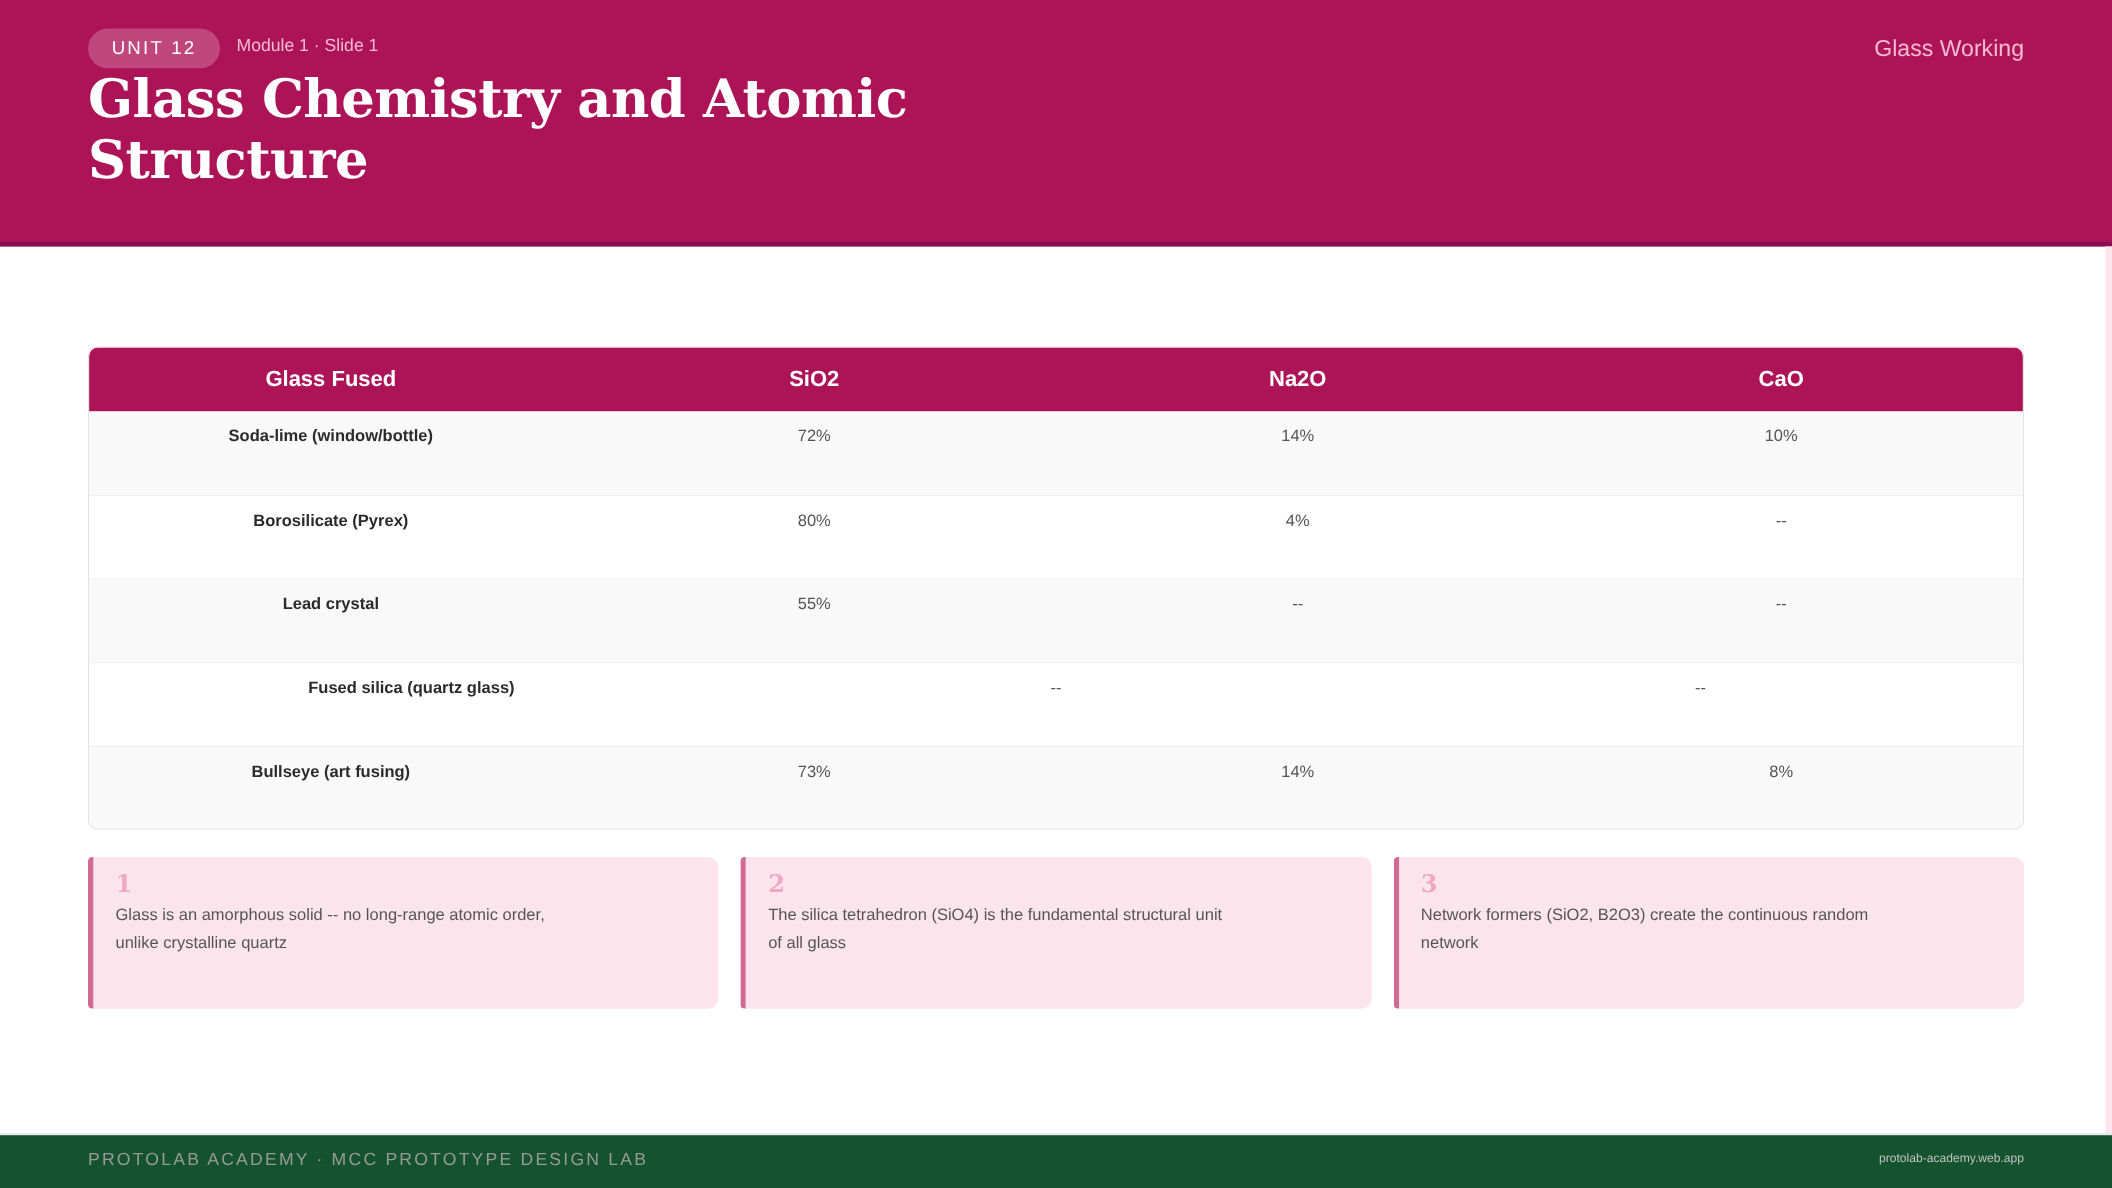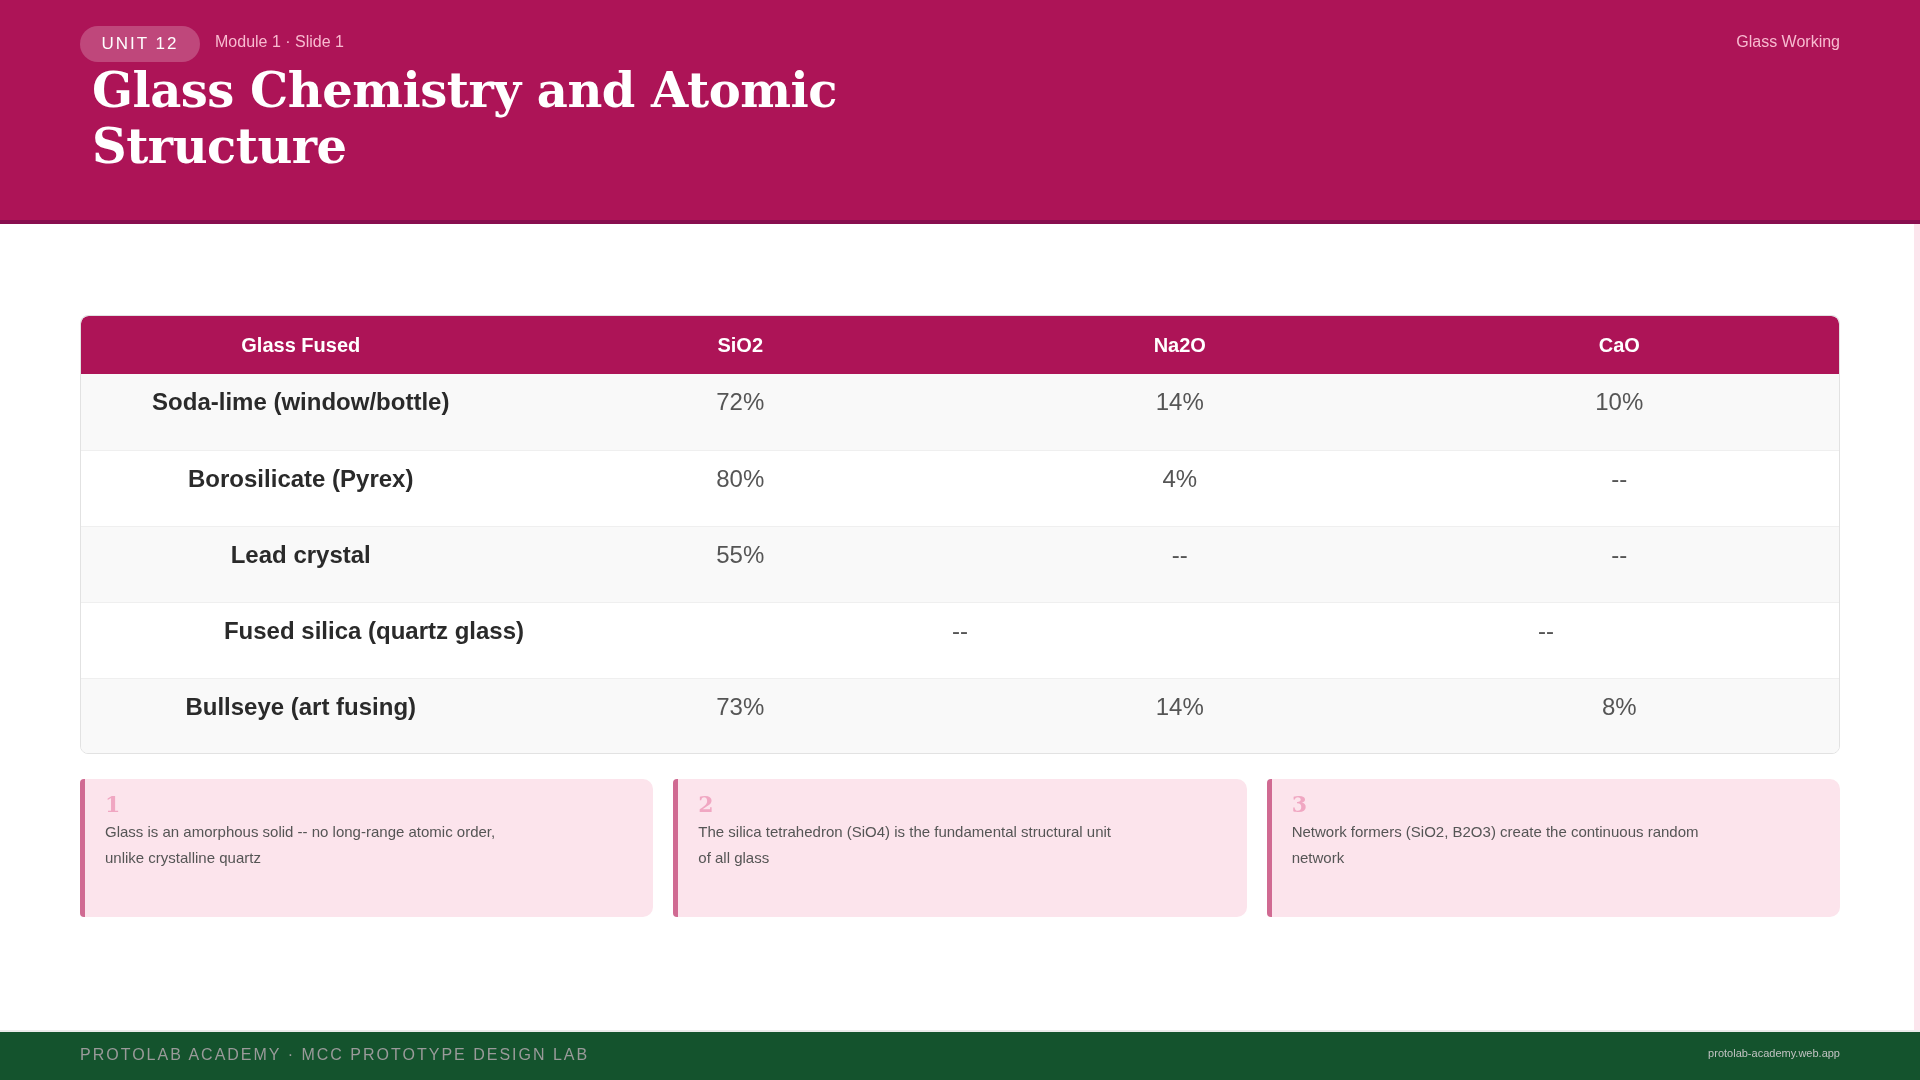--- a/index.html
+++ b/index.html
@@ -13,44 +13,44 @@
     .badge {
       position: absolute; left: 80px; top: 26px; height: 36px; width: 120px;
       border-radius: 18px; background: rgba(255,255,255,0.22);
       color: #ffffff; font-weight: normal; font-size: 17px; letter-spacing: 2px;
       display: flex; align-items: center; justify-content: center;
     }
     .crumb {
       position: absolute; left: 215px; top: 33px; font-size: 16px; color: #f8bbd0;
     }
     .brand {
-      position: absolute; right: 80px; top: 33px; font-size: 16px; color: #f8bbd0; text-align: center;
+      position: absolute; right: 80px; top: 33px; font-size: 21px; color: #f8bbd0; text-align: center;
     }
     .title {
       position: absolute; left: 80px; top: 62px; width: 860px;
       font-family: "DejaVu Serif", serif; font-weight: bold; font-size: 48px;
-      line-height: 56px; color: #ffffff; letter-spacing: -0.5px; margin-left: 12px;
+      line-height: 56px; color: #ffffff; letter-spacing: -0.5px;
     }
 
     .side-strip {
       position: absolute; left: 1914px; top: 224px; width: 6px; height: 806px;
       background: #fce4ec;
     }
 
     .table-wrap {
       position: absolute; left: 80px; top: 315px; width: 1760px; height: 439px;
       border: 1px solid #e2e2e2; border-radius: 8px; overflow: hidden; background: #ffffff;
     }
     .t-head {
       display: flex; height: 58px; background: #ad1457; color: #ffffff;
       font-weight: bold; font-size: 20px; border-radius: 8px 8px 0 0;
     }
     .t-head .cell { display: flex; align-items: center; justify-content: center; }
     .t-row {
-      display: flex; height: 76px; border-top: 1px solid #efefef; font-size: 24px; color: #555555; justify-content: space-between;
+      display: flex; height: 76px; border-top: 1px solid #efefef; font-size: 15px; color: #555555; justify-content: space-between;
     }
     .t-row:nth-child(odd) { background: #f9f9f9; }
     .t-row:nth-child(even) { background: #ffffff; }
     .t-row:first-child { border-top: none; }
     .t-row .cell { display: flex; justify-content: center; padding-top: 14px; }
     .cell { flex: 1 1 0; text-align: center; }
     .cell.name { font-weight: bold; color: #2a2a2a; }
 
     .cards {
       position: absolute; left: 80px; top: 779px; width: 1760px; height: 138px;

